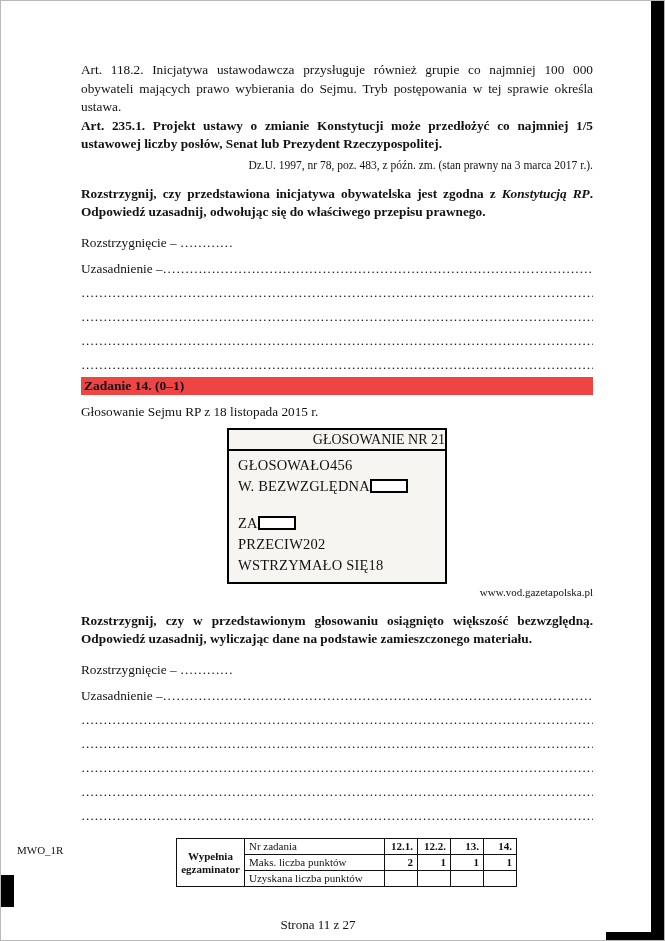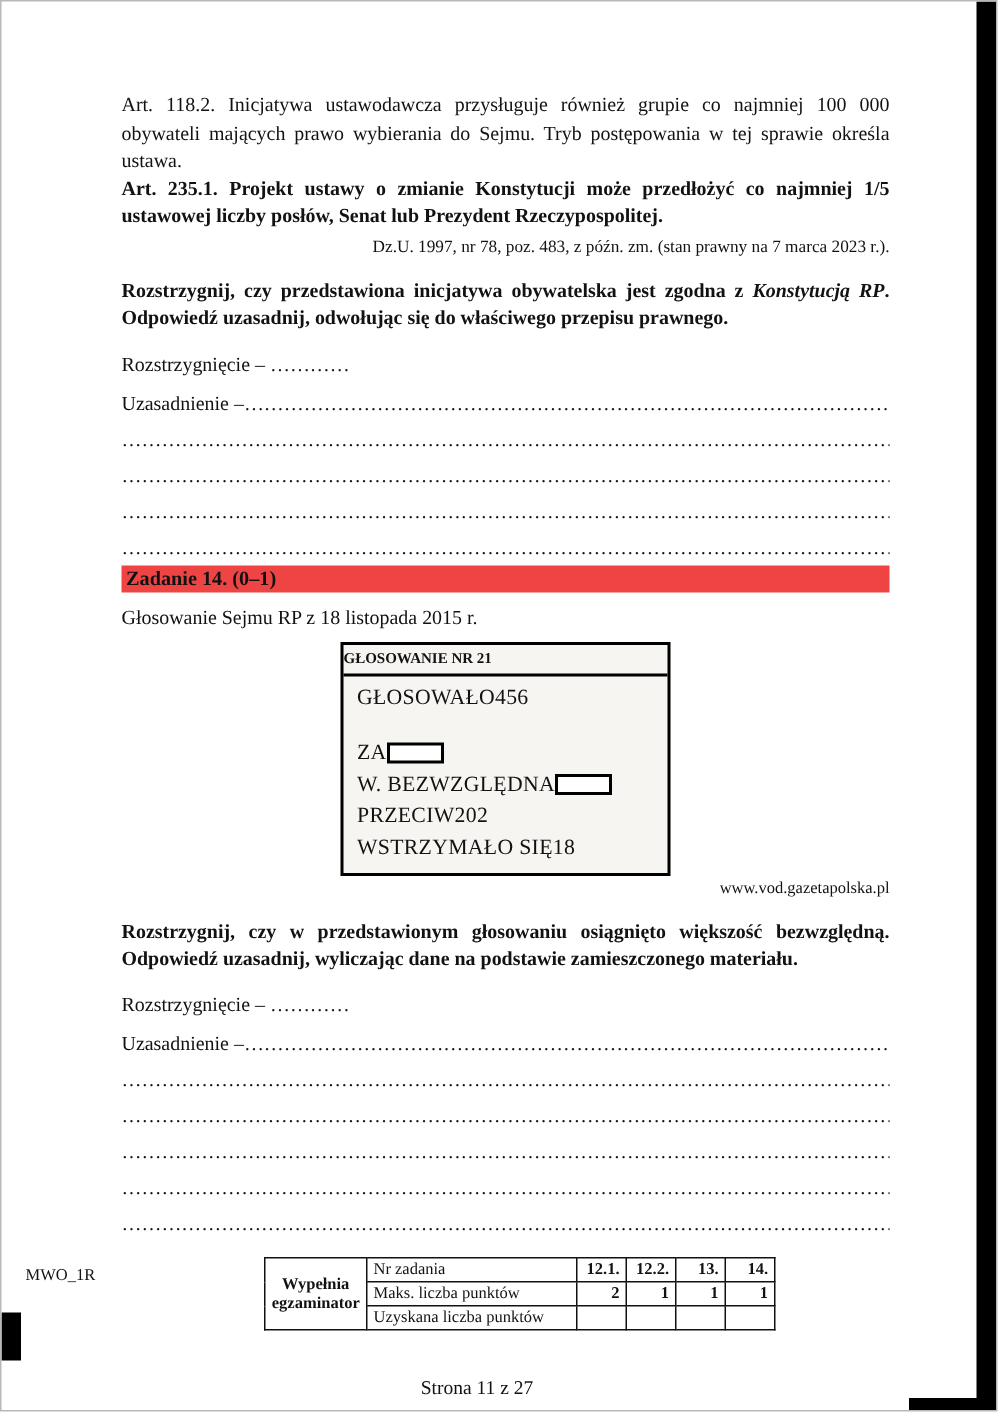--- a/index.html
+++ b/index.html
@@ -26,21 +26,21 @@
   .taskbar { background:#ef4444; font-weight:bold; font-size:13.5px; line-height:18px; height:18px; padding:0 3px; }
   .caption { font-size:13.3px; line-height:18.5px; margin-top:8px; }
 
   .votebox {
     width:220px; margin:6px auto 0;
     border:2px solid #000;
     background:#f6f5f2;
     padding:3px 9px 6px;
   }
   .votetitle {
-    text-align:left; font-weight:bold; font-size:10px; line-height:14px;
+    text-align:right; font-weight:normal; font-size:14px; line-height:14px;
     border-bottom:2px solid #000; margin:0 -9px; padding-bottom:2px;
   }
   .voterows { padding-top:4px; }
   .voterow { display:flex; justify-content:flex-start; align-items:center;
     font-weight:normal; font-size:14.5px; line-height:21px; letter-spacing:0.2px; }
   .voterow.gap { margin-top:16px; }
   .val-box { width:38px; height:14px; background:#fff; border:2px solid #000; display:inline-block; }
   .vote-src { text-align:right; font-size:11px; line-height:13px; margin-top:2px; }
 
   table.grading { border-collapse:collapse; margin:10px 0 0 95px; font-size:11px; line-height:13px; }
@@ -57,21 +57,21 @@
   .scan-br { position:absolute; right:0; bottom:0; width:58px; height:8px; background:#000; }
 </style>
 </head>
 <body>
 
 <div class="content">
 
 
   <p class="para just">Art. 118.2. Inicjatywa ustawodawcza przysługuje również grupie co najmniej 100 000 obywateli mających prawo wybierania do Sejmu. Tryb postępowania w tej sprawie określa ustawa.</p>
   <p class="para just2">Art. 235.1. Projekt ustawy o zmianie Konstytucji może przedłożyć co najmniej 1/5 ustawowej liczby posłów, Senat lub Prezydent Rzeczypospolitej.</p>
-  <p class="src-line">Dz.U. 1997, nr 78, poz. 483, z późn. zm. (stan prawny na 7 marca 2023 r.).</p>
+  <p class="src-line">Dz.U. 1997, nr 78, poz. 483, z późn. zm. (stan prawny na 3 marca 2017 r.).</p>
 
   <p class="instr"><span>Rozstrzygnij, czy przedstawiona inicjatywa obywatelska jest zgodna z </span><i>Konstytucją RP</i><span>. Odpowiedź uzasadnij, odwołując się do właściwego przepisu prawnego.</span></p>
 
   <p class="decision">Rozstrzygnięcie – …………</p>
 
   <div class="jline">
     <span>Uzasadnienie – </span>
     <span class="dots">………………………………………………………………………………………………………………………………………………………………………………………………</span>
   </div>
   <div class="dotrow">………………………………………………………………………………………………………………………………………………………………………………………………</div>
@@ -83,26 +83,26 @@
 
   <p class="caption">Głosowanie Sejmu RP z 18 listopada 2015 r.</p>
 
   <div class="votebox">
     <div class="votetitle">GŁOSOWANIE NR 21</div>
     <div class="voterows">
       <div class="voterow">
         <span>GŁOSOWAŁO</span>
         <span>456</span>
       </div>
+      <div class="voterow">
+        <span>W. BEZWZGLĘDNA</span>
+        <span class="val-box"></span>
+      </div>
       <div class="voterow gap">
         <span>ZA</span>
-        <span class="val-box"></span>
-      </div>
-      <div class="voterow">
-        <span>W. BEZWZGLĘDNA</span>
         <span class="val-box"></span>
       </div>
       <div class="voterow">
         <span>PRZECIW</span>
         <span>202</span>
       </div>
       <div class="voterow">
         <span>WSTRZYMAŁO SIĘ</span>
         <span>18</span>
       </div>

